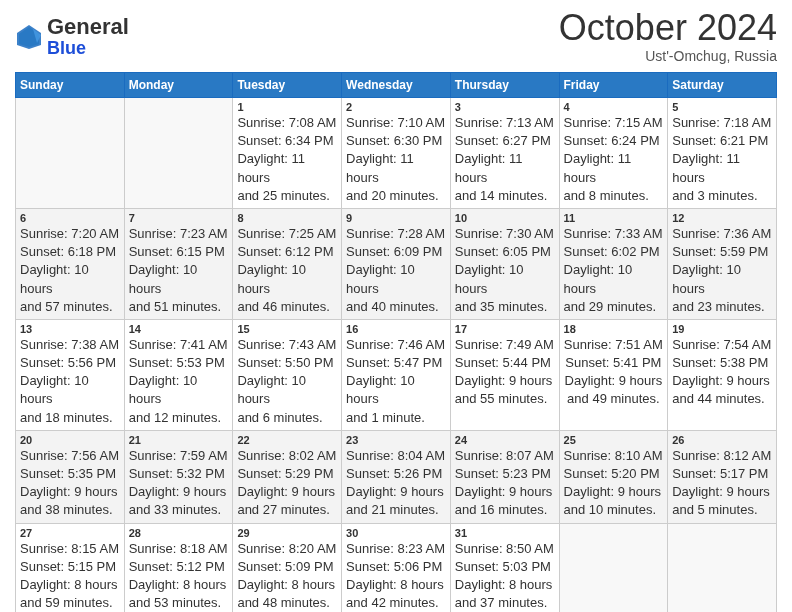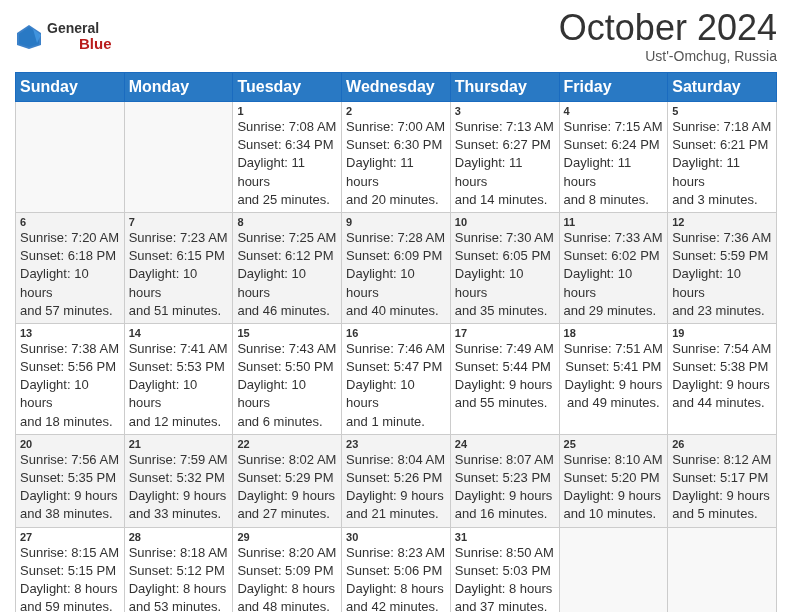--- a/index.html
+++ b/index.html
@@ -27,29 +27,28 @@
       display: flex;
       align-items: center;
       gap: 4px;
     }
     .logo-text {
       display: flex;
       flex-direction: column;
       line-height: 1.1;
     }
     .logo-general {
-      font-size: 14px;
+      font-size: 22px;
       font-weight: bold;
       color: #333;
     }
     .logo-blue {
-      font-size: 15px;
+      font-size: 18px;
       font-weight: bold;
-      color: #b91c1c;
-      margin-left: 32px;
+      color: #1d4ed8;
     }
     .logo-icon {
       width: 28px;
       height: 28px;
     }
     .title-block {
       text-align: right;
     }
     .month-title {
       font-size: 36px;
@@ -65,21 +64,21 @@
     .calendar {
       flex: 1;
       border: 1px solid #ccc;
       border-collapse: collapse;
       width: 100%;
       table-layout: fixed;
     }
     .calendar th {
       background: #2979c4;
       color: #fff;
-      font-size: 16px;
+      font-size: 12px;
       font-weight: bold;
       padding: 5px 4px;
       text-align: left;
       border: 1px solid #1a6bbf;
     }
     .calendar td {
       border: 1px solid #ccc;
       vertical-align: top;
       padding: 3px 4px;
       font-size: 9.5px;
@@ -148,21 +147,21 @@
           <td class="empty"></td>
           <td>
             <span class="day-num">1</span>
             <div class="cell-text" style="white-space: pre-line;">Sunrise: 7:08 AM
 Sunset: 6:34 PM
 Daylight: 11 hours
 and 25 minutes.</div>
           </td>
           <td>
             <span class="day-num">2</span>
-            <div class="cell-text" style="white-space: pre-line;">Sunrise: 7:00 AM
+            <div class="cell-text" style="white-space: pre-line;">Sunrise: 7:10 AM
 Sunset: 6:30 PM
 Daylight: 11 hours
 and 20 minutes.</div>
           </td>
           <td>
             <span class="day-num">3</span>
             <div class="cell-text" style="white-space: pre-line;">Sunrise: 7:13 AM
 Sunset: 6:27 PM
 Daylight: 11 hours
 and 14 minutes.</div>

